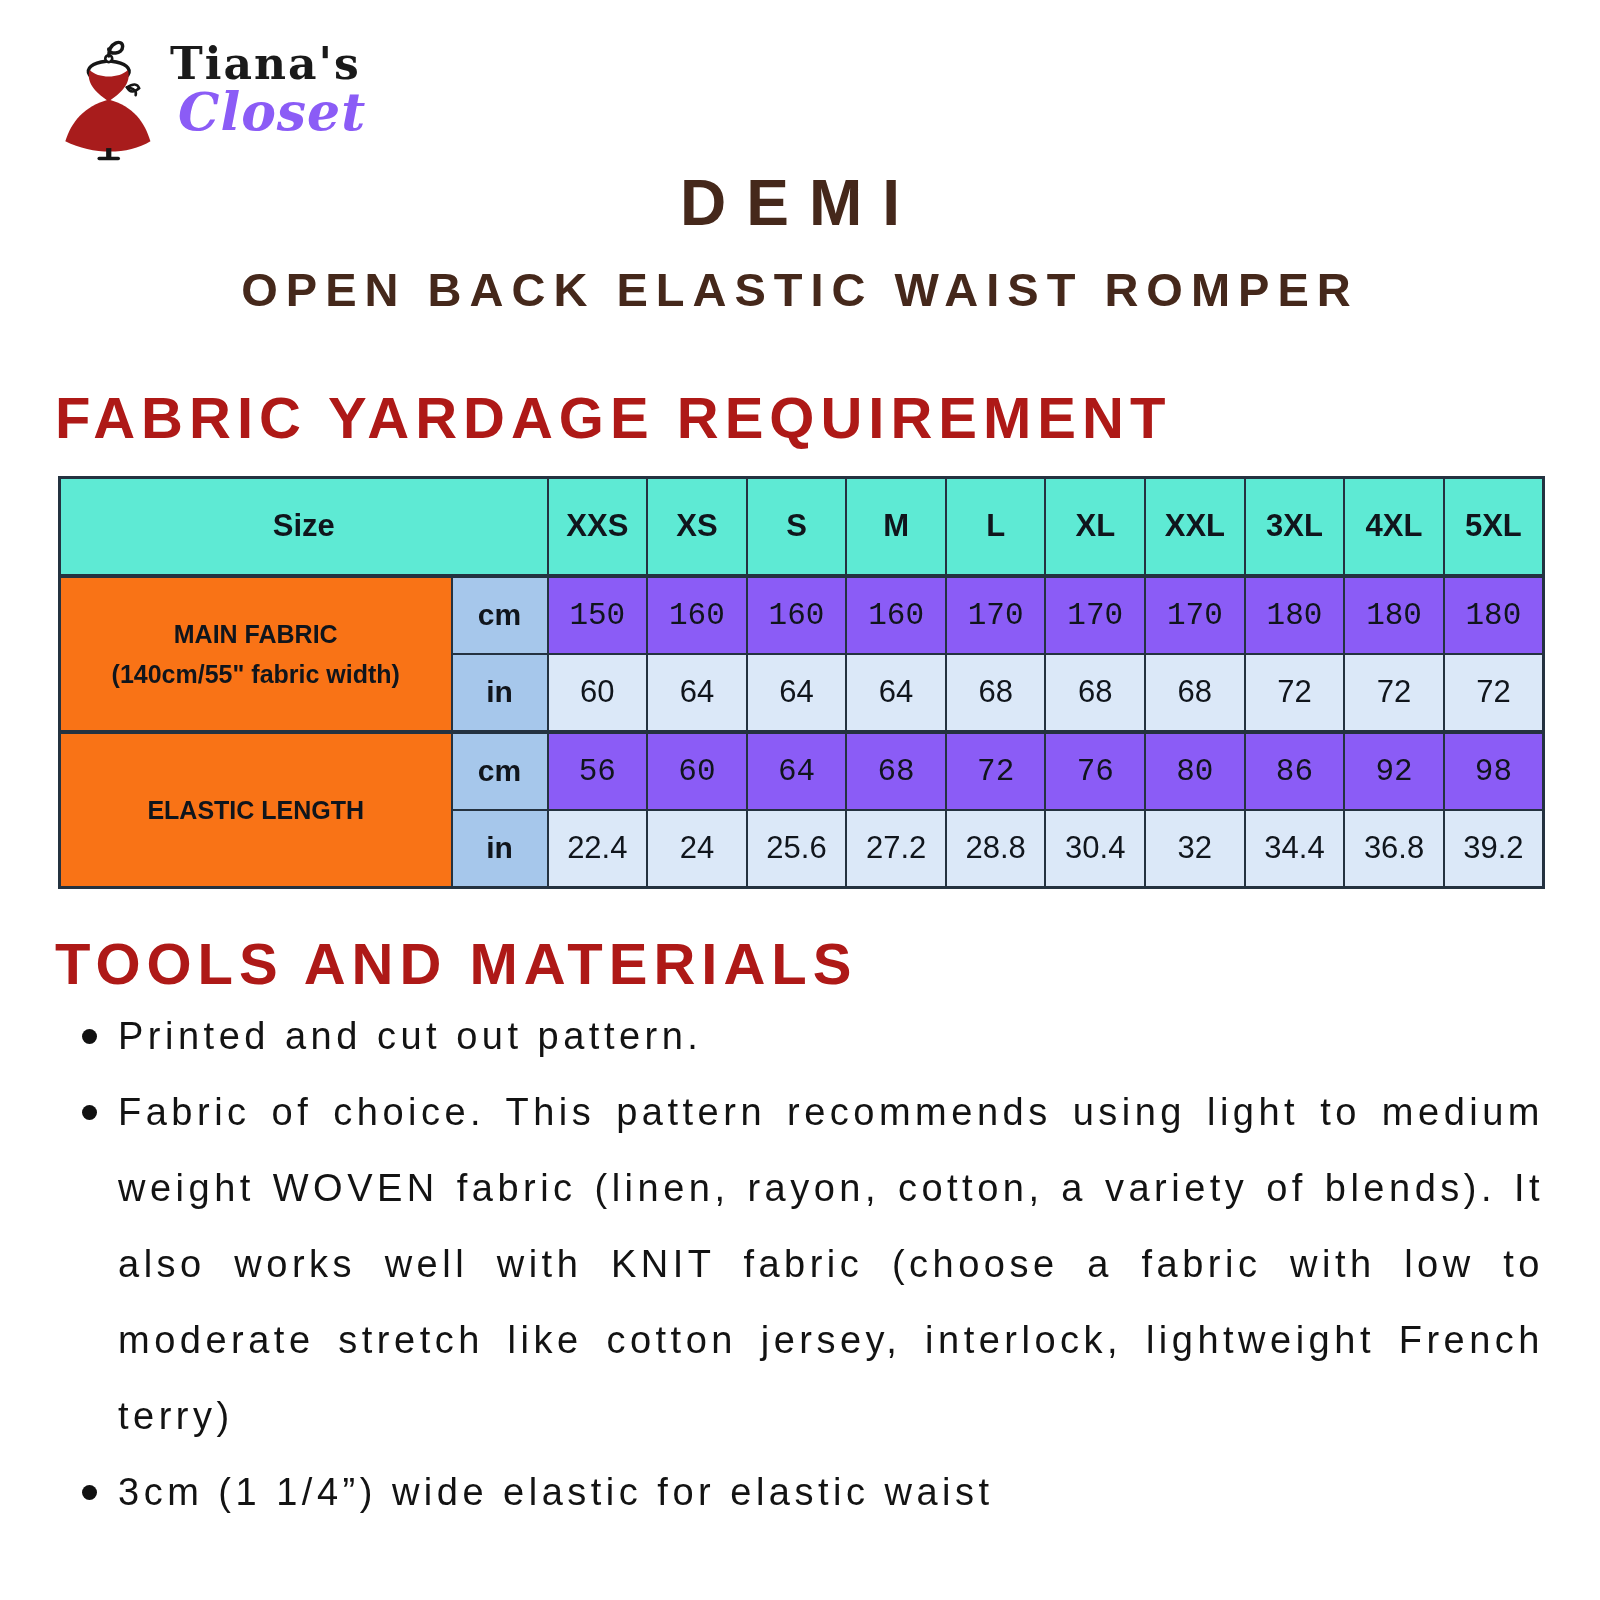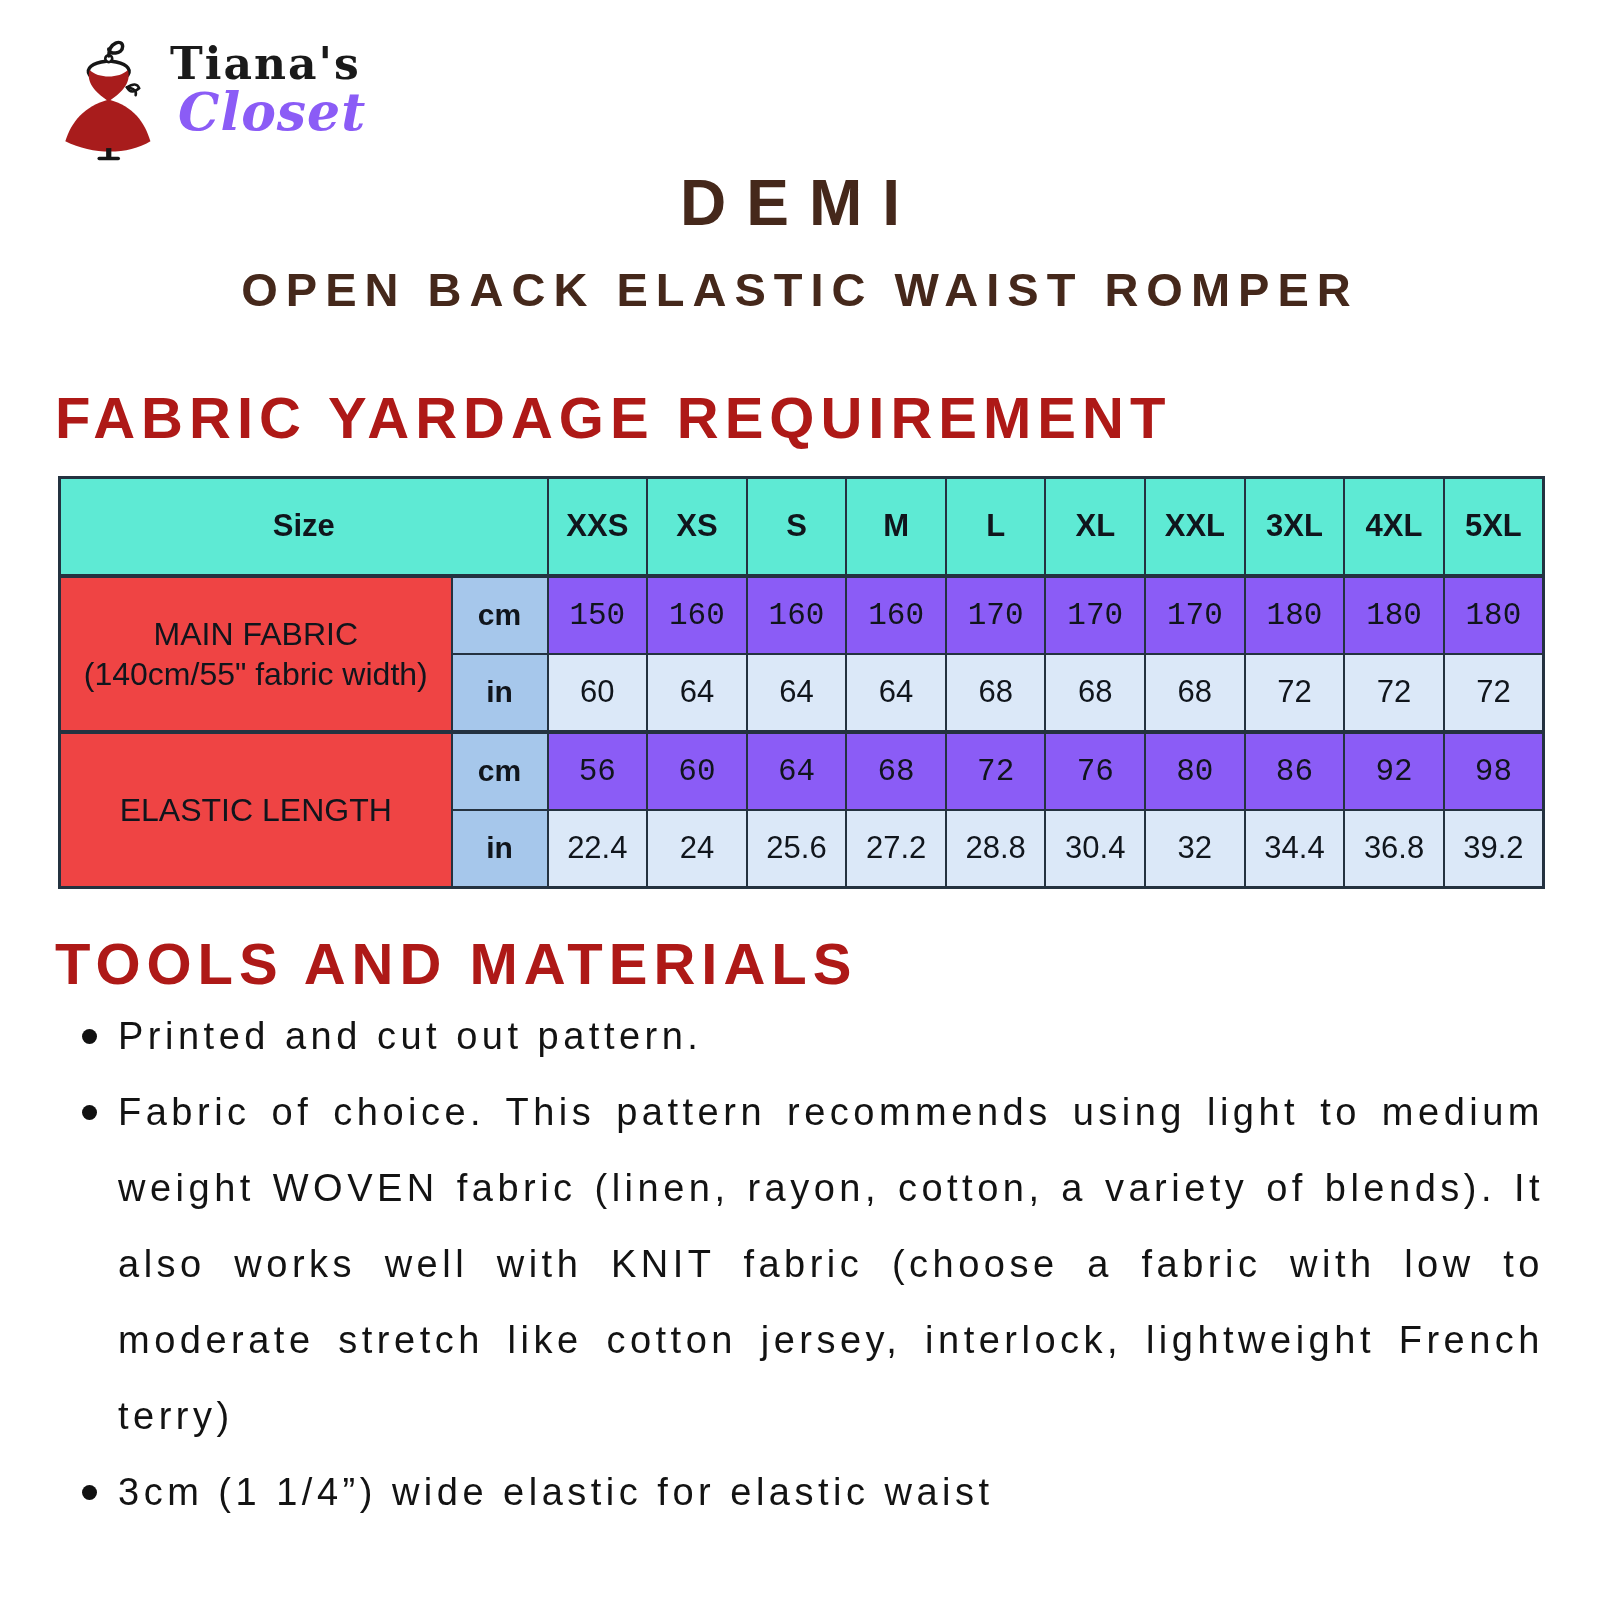--- a/index.html
+++ b/index.html
@@ -45,21 +45,21 @@
     border-collapse:collapse; table-layout:fixed;
   }
   table.yardage th, table.yardage td {
     border:2px solid #243240; text-align:center; vertical-align:middle;
     color:#10151c; overflow:hidden;
   }
   table.yardage { border:3px solid #243240; }
   tr.header-row th { height:98px; background:#5eead4; font-size:31px; font-weight:700; }
   tr.unit-row td { height:78px; }
   td.group-label {
-    background:#ef4444; font-weight:400; font-size:32px; line-height:40px;
+    background:#f97316; font-weight:700; font-size:25px; line-height:40px;
   }
   td.unit-cell { background:#a6c7eb; font-weight:700; font-size:30px; }
   td.val { font-size:31px; font-weight:400; }
   tr.row-cm td.val { background:#8b5cf6;font-family:Liberation Mono, monospace; }
   tr.row-in td.val { background:#dbe8f8; }
   tr.header-row th { border-bottom-width:4px; }
   tr.group-start td { border-top-width:4px; }
 
   
   .bullets { position:absolute; top:998px; left:82px; width:1462px; list-style:none; }

